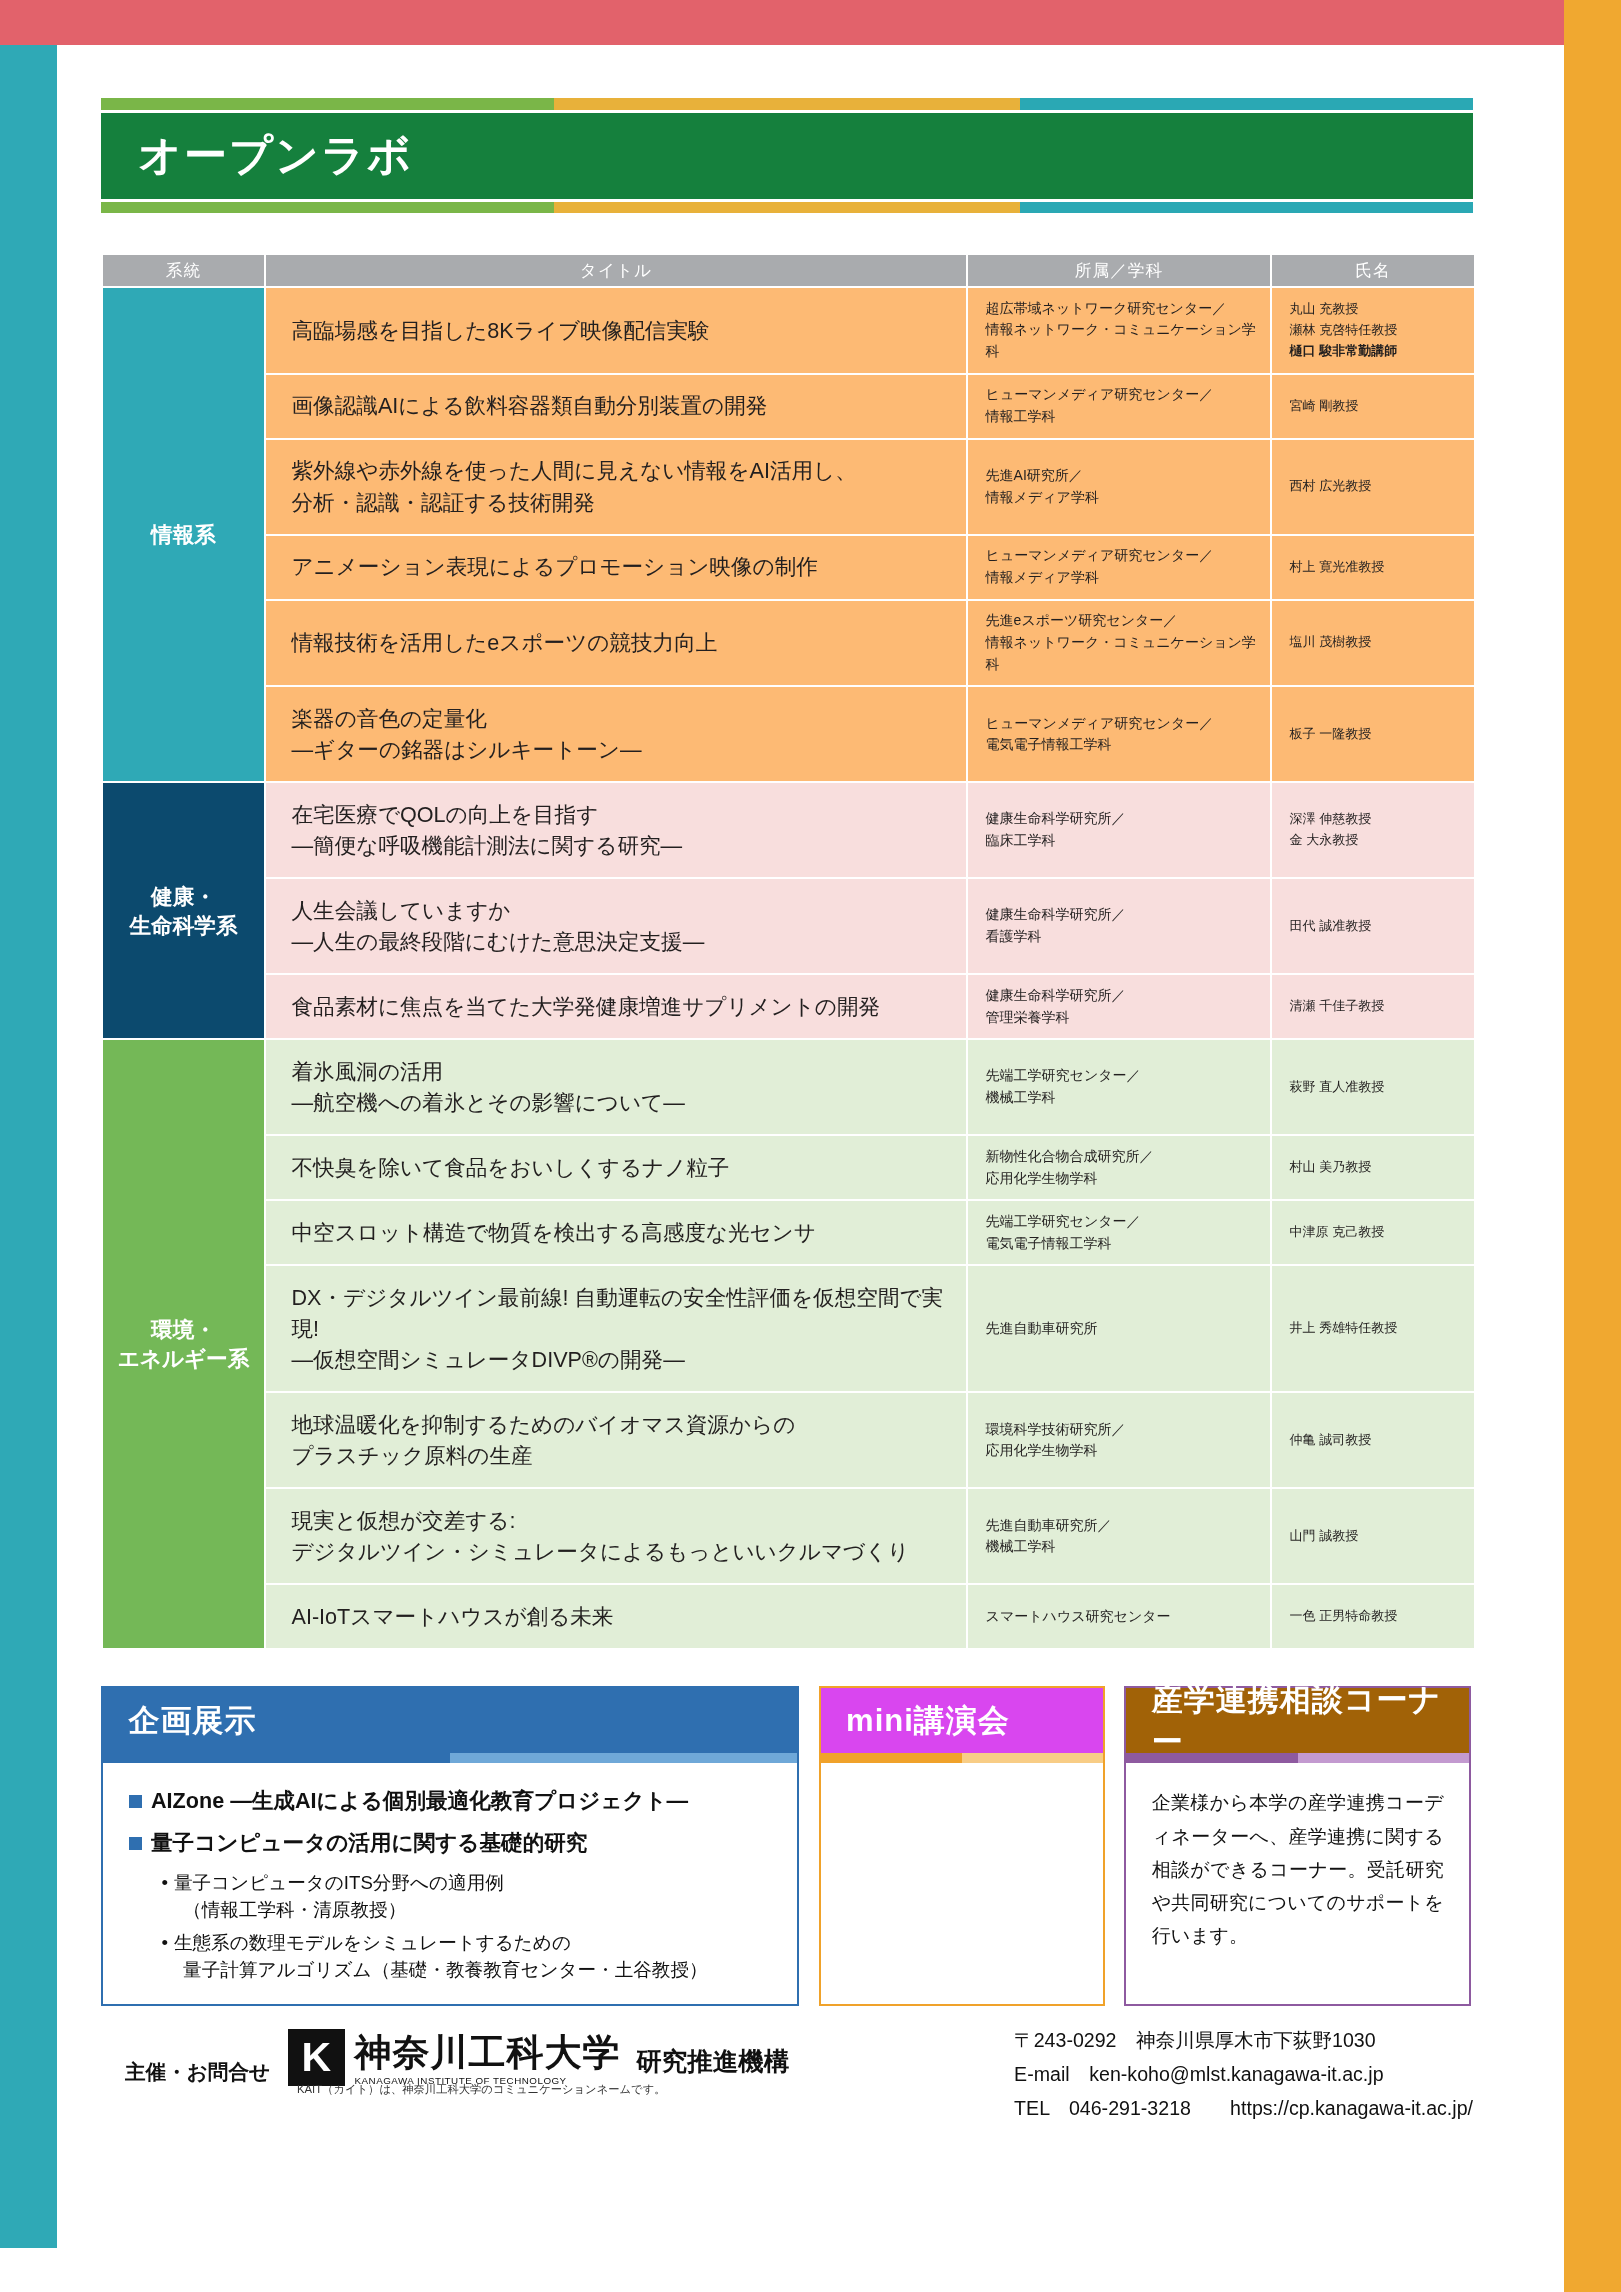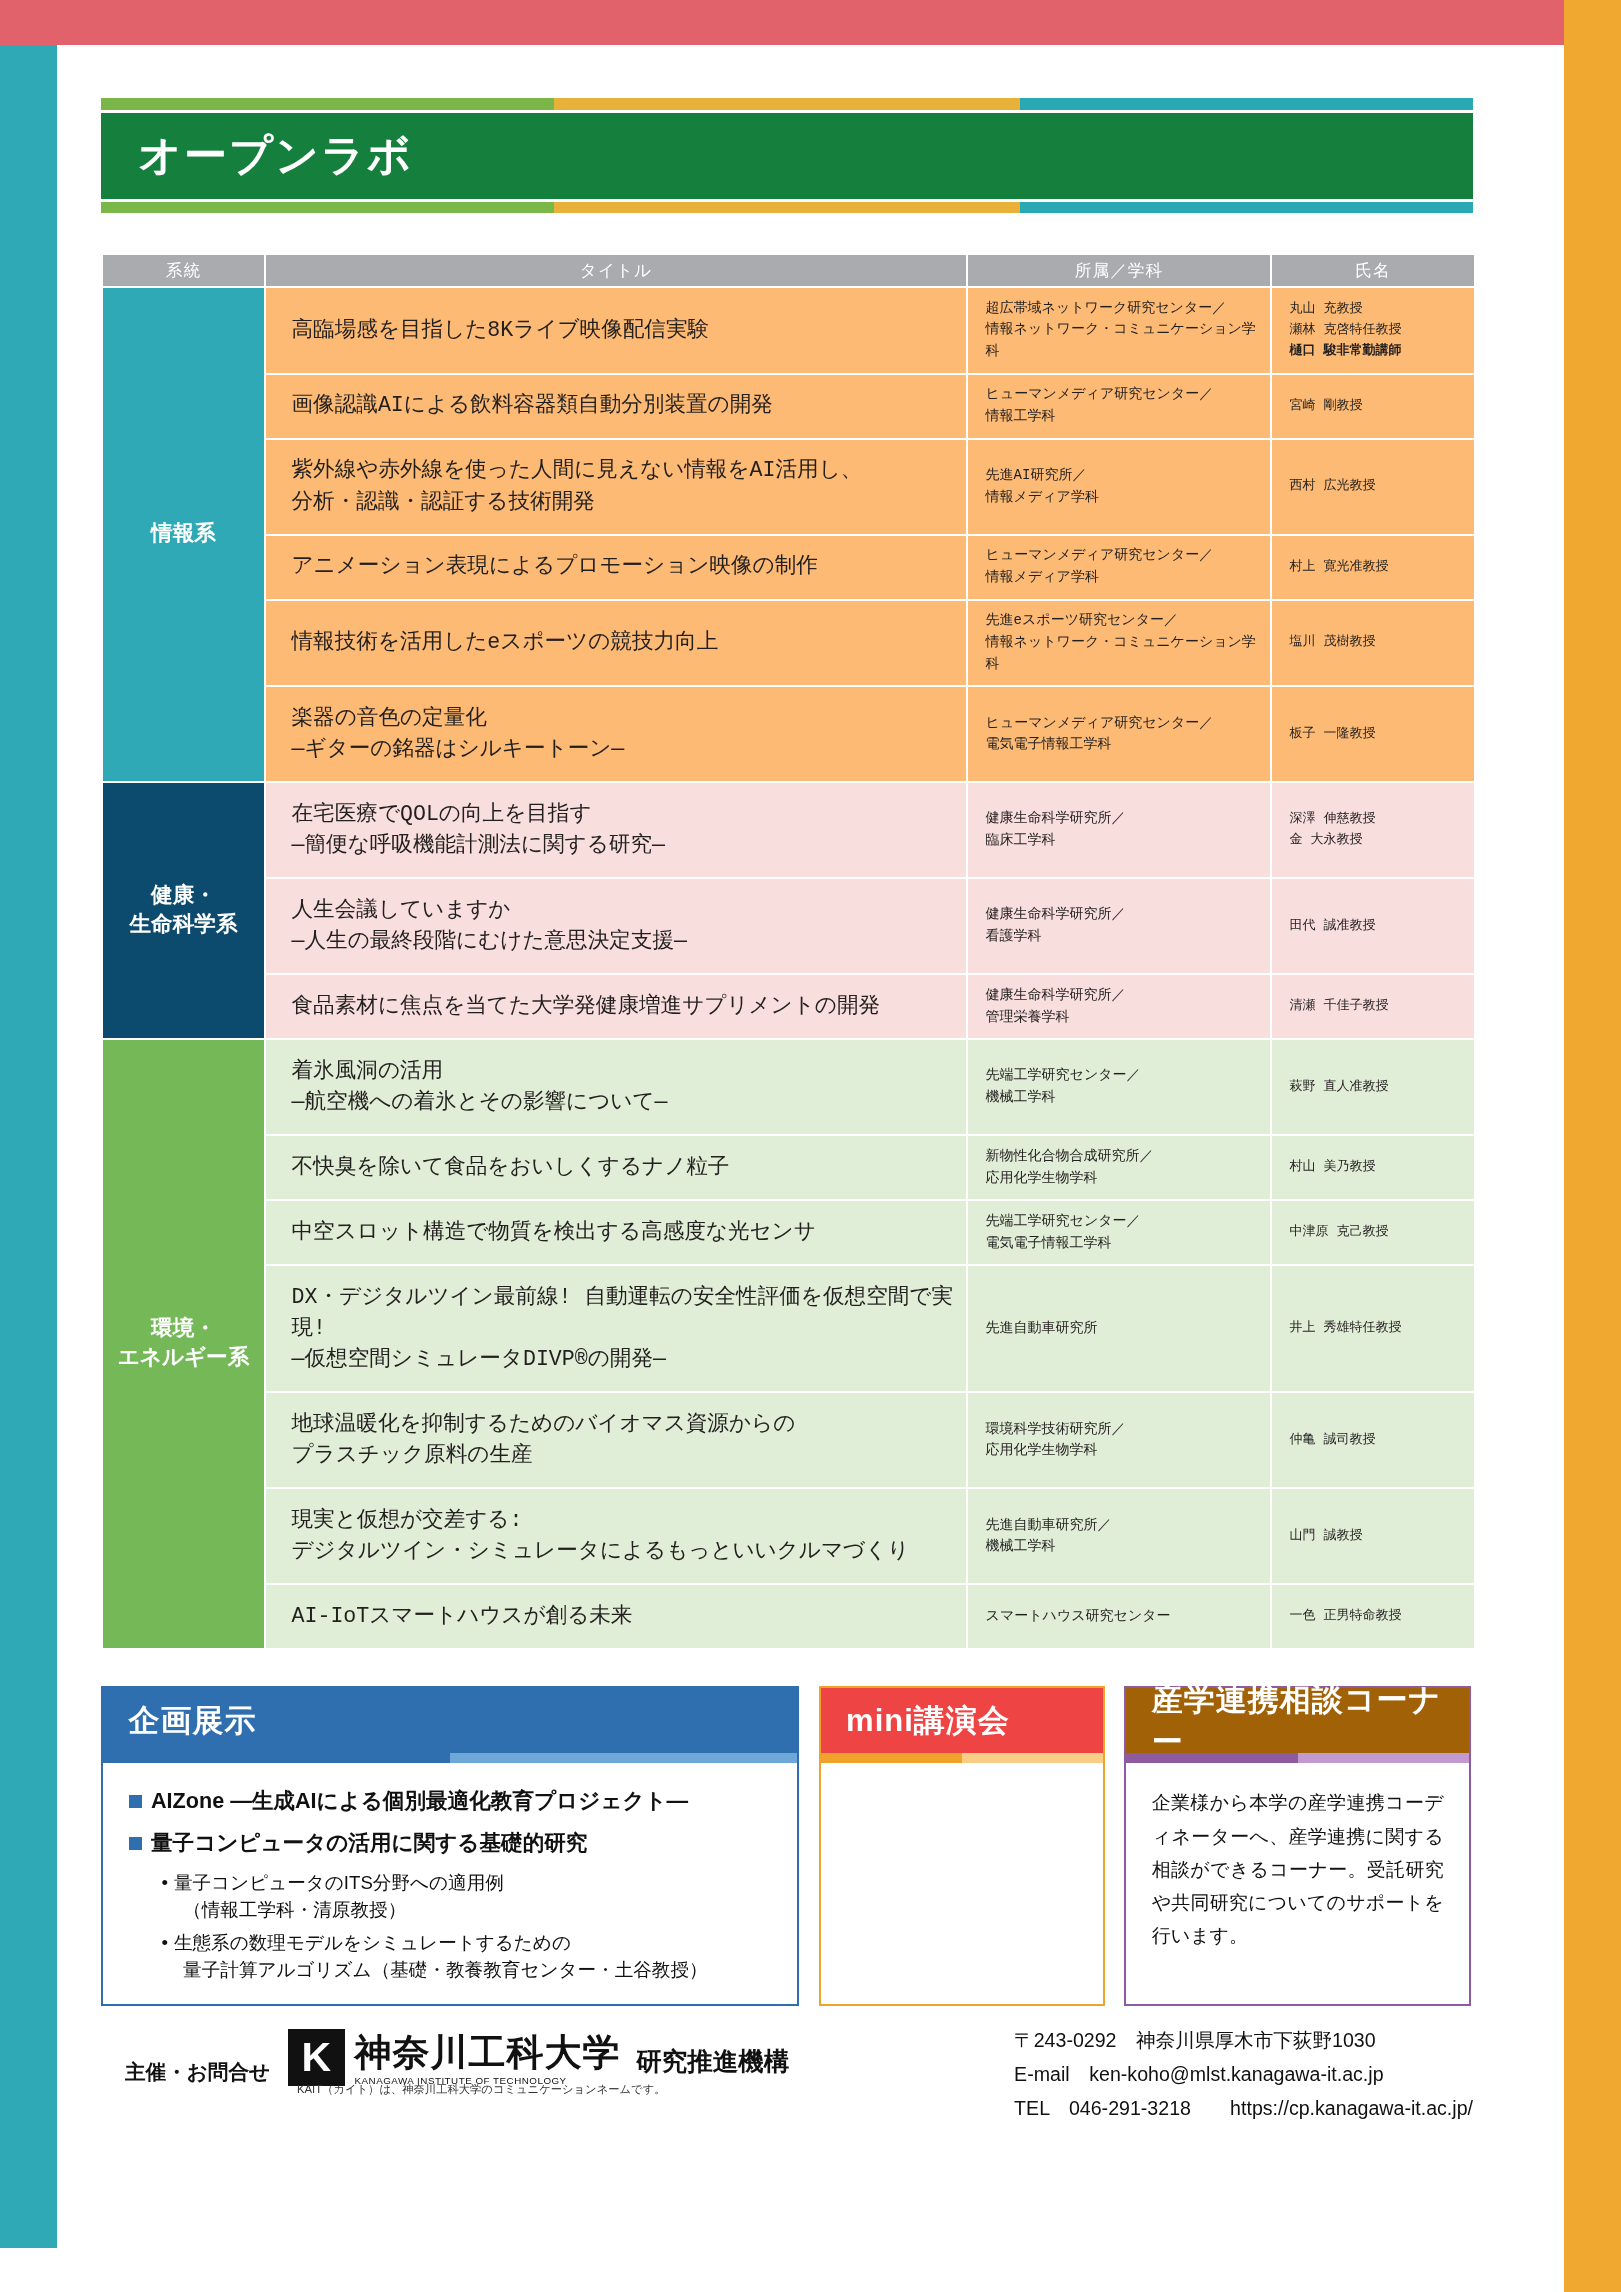--- a/index.html
+++ b/index.html
@@ -52,21 +52,21 @@
     font-size: 43px;
     font-weight: bold;
     letter-spacing: 2px;
     padding-left: 37px;
   }
 
   
   .table-wrap {
     position: absolute; left: 101px; top: 253px; width: 1372px;
   }
-  table.main { border-collapse: collapse; width: 1372px; table-layout: fixed; font-family: Liberation Mono, monospace; }
+  table.main { border-collapse: collapse; width: 1372px; table-layout: fixed; }
   table.main th {
     background: #a9abae;
     color: #ffffff;
     font-size: 16.7px;
     font-weight: normal;
     height: 33px;
     border: 2px solid #ffffff;
     letter-spacing: 1px;
   }
   table.main td { border: 2px solid #ffffff; vertical-align: middle; }
@@ -120,21 +120,21 @@
   .box-a { width: 698px; border: 2px solid #2f6fb0; }
   .box-b { width: 286px; border: 2px solid #f0a22a; }
   .box-c { width: 347px; border: 2px solid #8e5aa0; }
 
   .box-head {
     height: 65px; display: flex; align-items: center;
     padding-left: 25.5px;
     color: #ffffff; font-size: 31px; font-weight: bold; letter-spacing: 1px;
   }
   .box-a .box-head { background: #2f6fb0; }
-  .box-b .box-head { background: #ef4444; }
+  .box-b .box-head { background: #d946ef; }
   .box-c .box-head { background: #a16207; }
 
   .head-stripes { height: 9.8px; display:flex; }
   .box-a .hs1 { background:#2f6fb0; flex:1; }
   .box-a .hs2 { background:#6fa8d8; flex:1; }
   .box-b .hs1 { background:#f0a22a; flex:1; }
   .box-b .hs2 { background:#f8cd86; flex:1; }
   .box-c .hs1 { background:#8e5aa0; flex:1; }
   .box-c .hs2 { background:#c39ad0; flex:1; }
 

